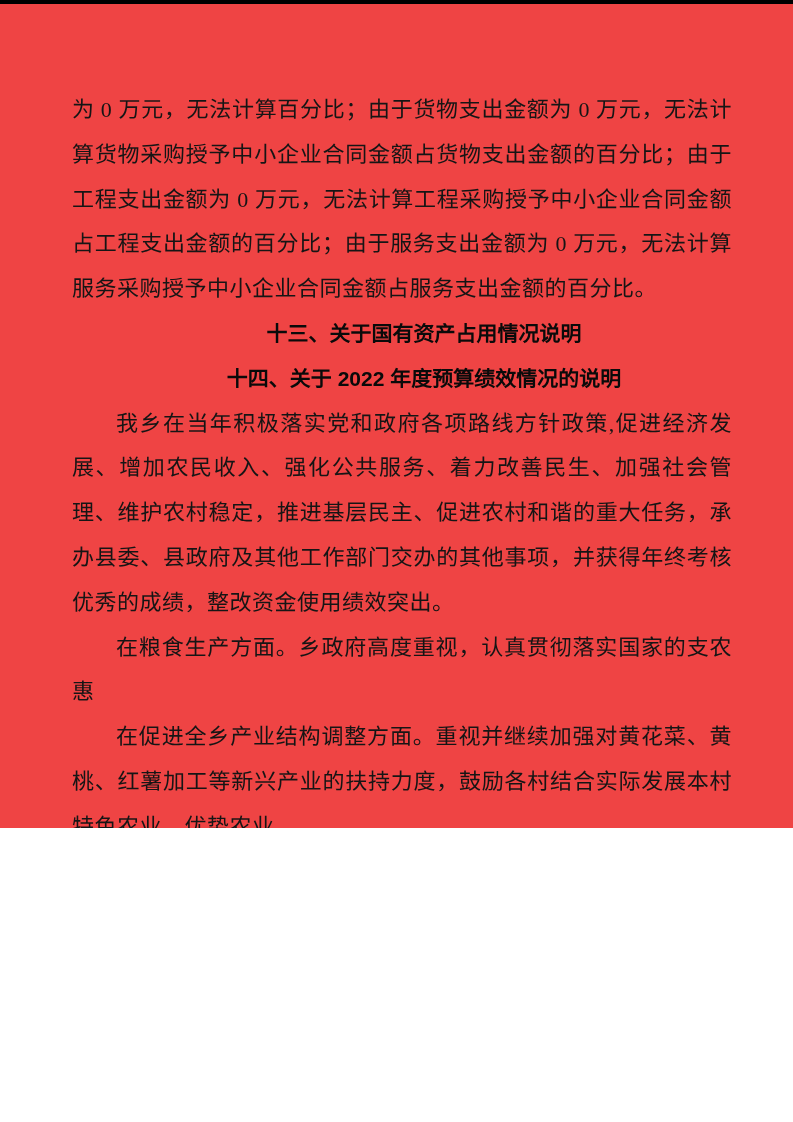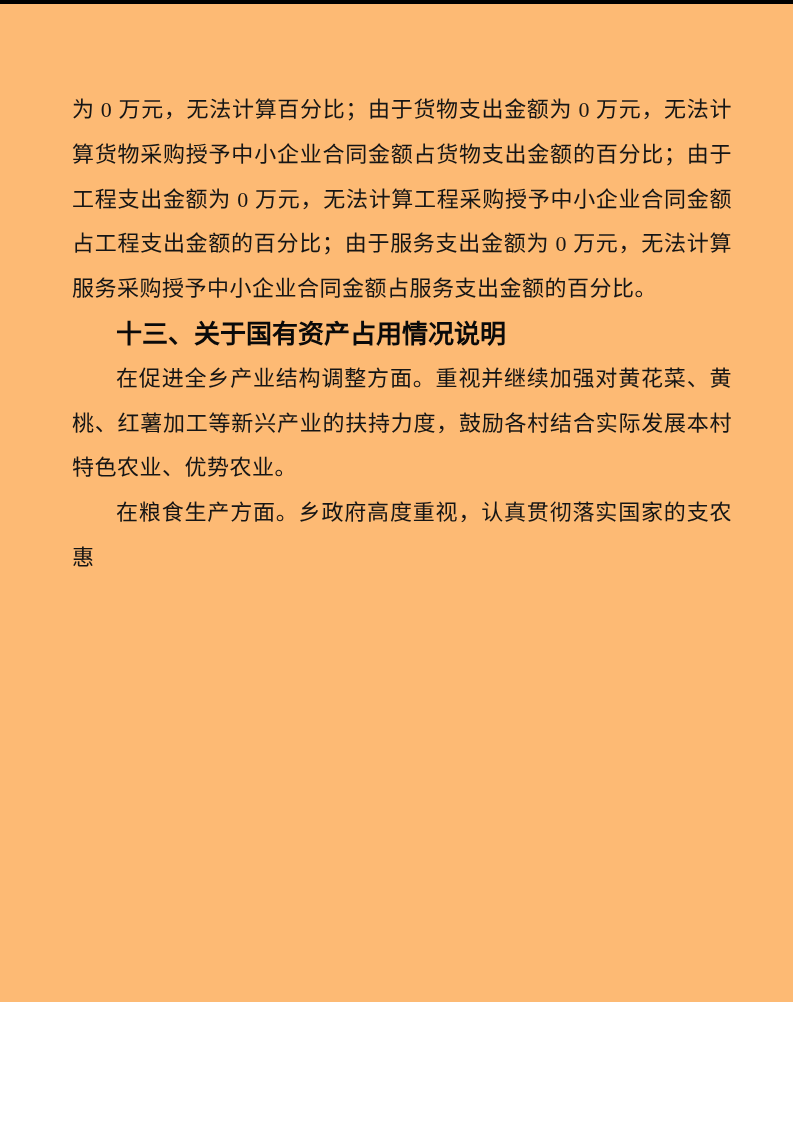--- a/index.html
+++ b/index.html
@@ -3,22 +3,22 @@
 <meta charset="utf-8">
 <style>
   html, body {
     margin: 0;
     padding: 0;
     background: #ffffff;
   }
   .page {
     position: relative;
     width: 793px;
-    height: 1002px;
-    background: #fdba74;
+    height: 828px;
+    background: #ef4444;
     color: #151515;
     overflow: hidden;
     text-decoration: underline;
   }
   .scan-edge {
     position: absolute;
     top: 0;
     left: 0;
     width: 793px;
     height: 4px;
@@ -38,24 +38,24 @@
     text-align: justify;
     letter-spacing: 0.5px;
   }
   .para.indent {
     text-indent: 44px;
   }
   .heading-1, .heading-2 {
     margin: 0;
     font-family: "Liberation Sans", "DejaVu Sans", sans-serif;
     font-weight: bold;
-    font-size: 26px;
+    font-size: 21px;
     line-height: 44.8px;
     text-indent: 44px;
-    text-align: left;
+    text-align: center;
     color: #0a0a0a;
   }
   .footer {
     position: absolute;
     top: 1036px;
     left: 0;
     width: 793px;
     text-align: center;
     font-family: "Liberation Serif", "DejaVu Serif", serif;
     font-size: 18px;
@@ -71,24 +71,26 @@
 
   <div class="scan-edge"></div>
 
   <div class="content">
 
     <p class="para">为 0 万元，无法计算百分比；由于货物支出金额为 0 万元，无法计算货物采购授予中小企业合同金额占货物支出金额的百分比；由于工程支出金额为 0 万元，无法计算工程采购授予中小企业合同金额占工程支出金额的百分比；由于服务支出金额为 0 万元，无法计算服务采购授予中小企业合同金额占服务支出金额的百分比。</p>
 
     <h2 class="heading-1">十三、关于国有资产占用情况说明</h2>
 
 
+    <h2 class="heading-1">十四、关于 2022 年度预算绩效情况的说明</h2>
 
 
+    <p class="para indent">我乡在当年积极落实党和政府各项路线方针政策,促进经济发展、增加农民收入、强化公共服务、着力改善民生、加强社会管理、维护农村稳定，推进基层民主、促进农村和谐的重大任务，承办县委、县政府及其他工作部门交办的其他事项，并获得年终考核优秀的成绩，整改资金使用绩效突出。</p>
+
+    <p class="para indent">在粮食生产方面。乡政府高度重视，认真贯彻落实国家的支农惠</p>
 
     <p class="para indent">在促进全乡产业结构调整方面。重视并继续加强对黄花菜、黄桃、红薯加工等新兴产业的扶持力度，鼓励各村结合实际发展本村特色农业、优势农业。</p>
-
-    <p class="para indent">在粮食生产方面。乡政府高度重视，认真贯彻落实国家的支农惠</p>
 
   </div>
 
   <div class="footer">- 15 -</div>
 
 </div>
 
 </body></html>

